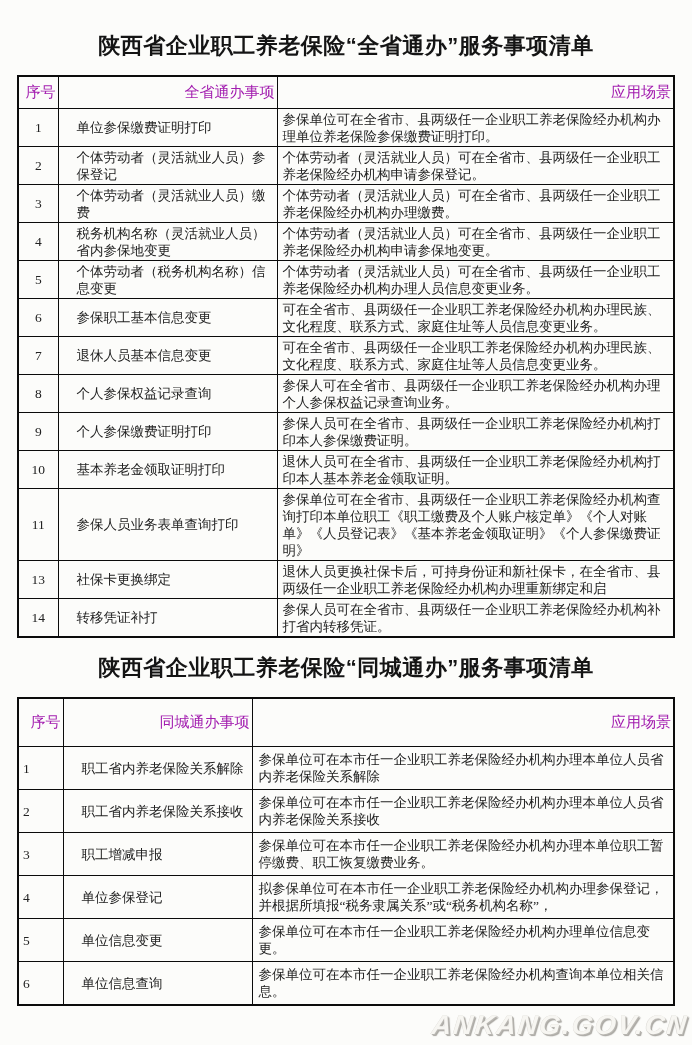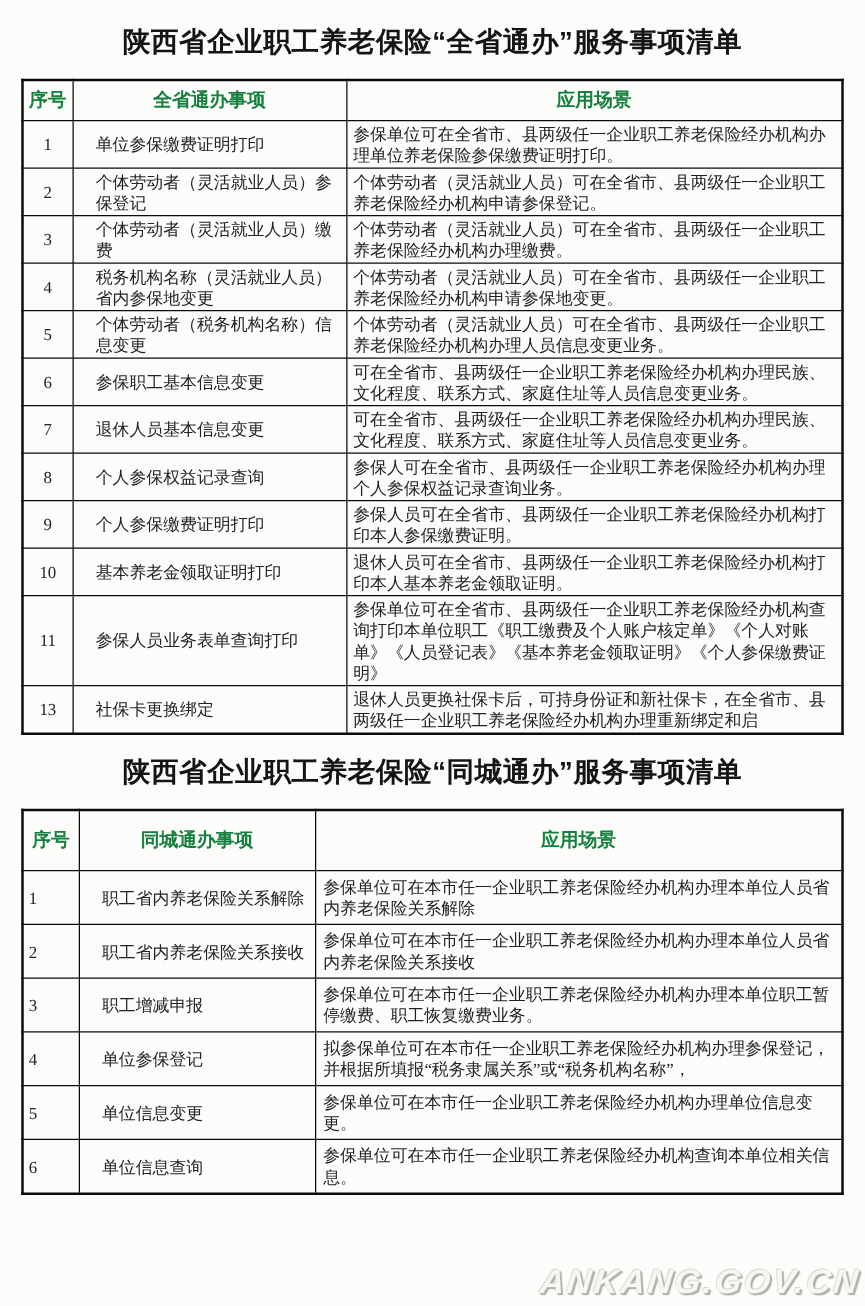--- a/index.html
+++ b/index.html
@@ -6,32 +6,32 @@
   body{
     width:692px;height:1045px;position:relative;overflow:hidden;
     background:#fcfcfa;color:#1e1e1e;
     font-family:"Liberation Serif","DejaVu Serif",serif;
   }
   .doc-title{
     font-family:"Liberation Sans","DejaVu Sans",sans-serif;
     font-weight:bold;font-size:22px;line-height:28px;
     text-align:center;margin:0;color:#141414;letter-spacing:0.5px;
   }
-  #title1{padding-top:20px;}
+  #title1{padding-top:32px;}
   #title2{margin-top:16px;}
   table{
     border-collapse:collapse;table-layout:fixed;
     width:656px;margin:15px auto 0;
     border:2px solid #0b0b0b;
   }
   th,td{border:1.5px solid #0b0b0b;overflow:hidden;}
   th{
     font-family:"Liberation Sans","DejaVu Sans",sans-serif;
-    font-size:15px;font-weight:bold;text-align:center;
-    padding:6px 2px;color:#15803d;
+    font-size:15px;font-weight:normal;text-align:right;
+    padding:6px 2px;color:#a21caf;
   }
   .t2 th{padding:14px 2px;}
   td{
     font-size:13.5px;line-height:17px;
     padding:1.5px 5px;vertical-align:middle;color:#222;
   }
   .t2 td{padding:4px 6px;}
   td.idx{text-align:center;padding-left:2px;padding-right:2px;}
   .t2 td.idx{text-align:left;padding-left:4px;}
   td.item{padding-left:18px;}
@@ -117,20 +117,25 @@
       <tr>
         <td class="idx">11</td>
         <td class="item">参保人员业务表单查询打印</td>
         <td class="scen">参保单位可在全省市、县两级任一企业职工养老保险经办机构查询打印本单位职工《职工缴费及个人账户核定单》《个人对账单》《人员登记表》《基本养老金领取证明》《个人参保缴费证明》</td>
       </tr>
       <tr>
         <td class="idx">13</td>
         <td class="item">社保卡更换绑定</td>
         <td class="scen">退休人员更换社保卡后，可持身份证和新社保卡，在全省市、县两级任一企业职工养老保险经办机构办理重新绑定和启</td>
       </tr>
+      <tr>
+        <td class="idx">14</td>
+        <td class="item">转移凭证补打</td>
+        <td class="scen">参保人员可在全省市、县两级任一企业职工养老保险经办机构补打省内转移凭证。</td>
+      </tr>
     </tbody>
 </table>
 
 <h1 id="title2" class="doc-title">陕西省企业职工养老保险“同城通办”服务事项清单</h1>
 
 <table class="t2">
   <colgroup>
     <col style="width:45px">
       <col style="width:189px">
       <col style="width:422px">

